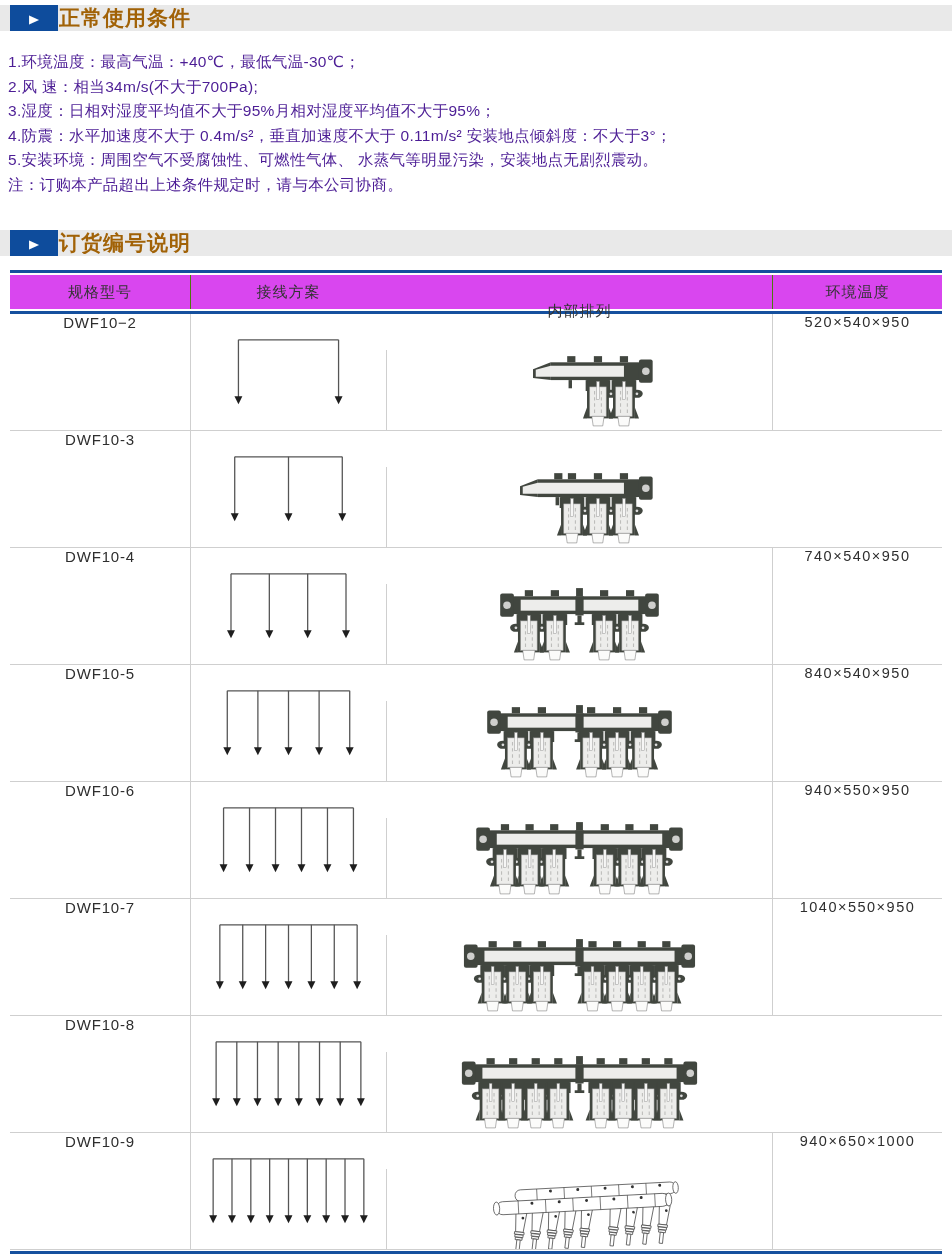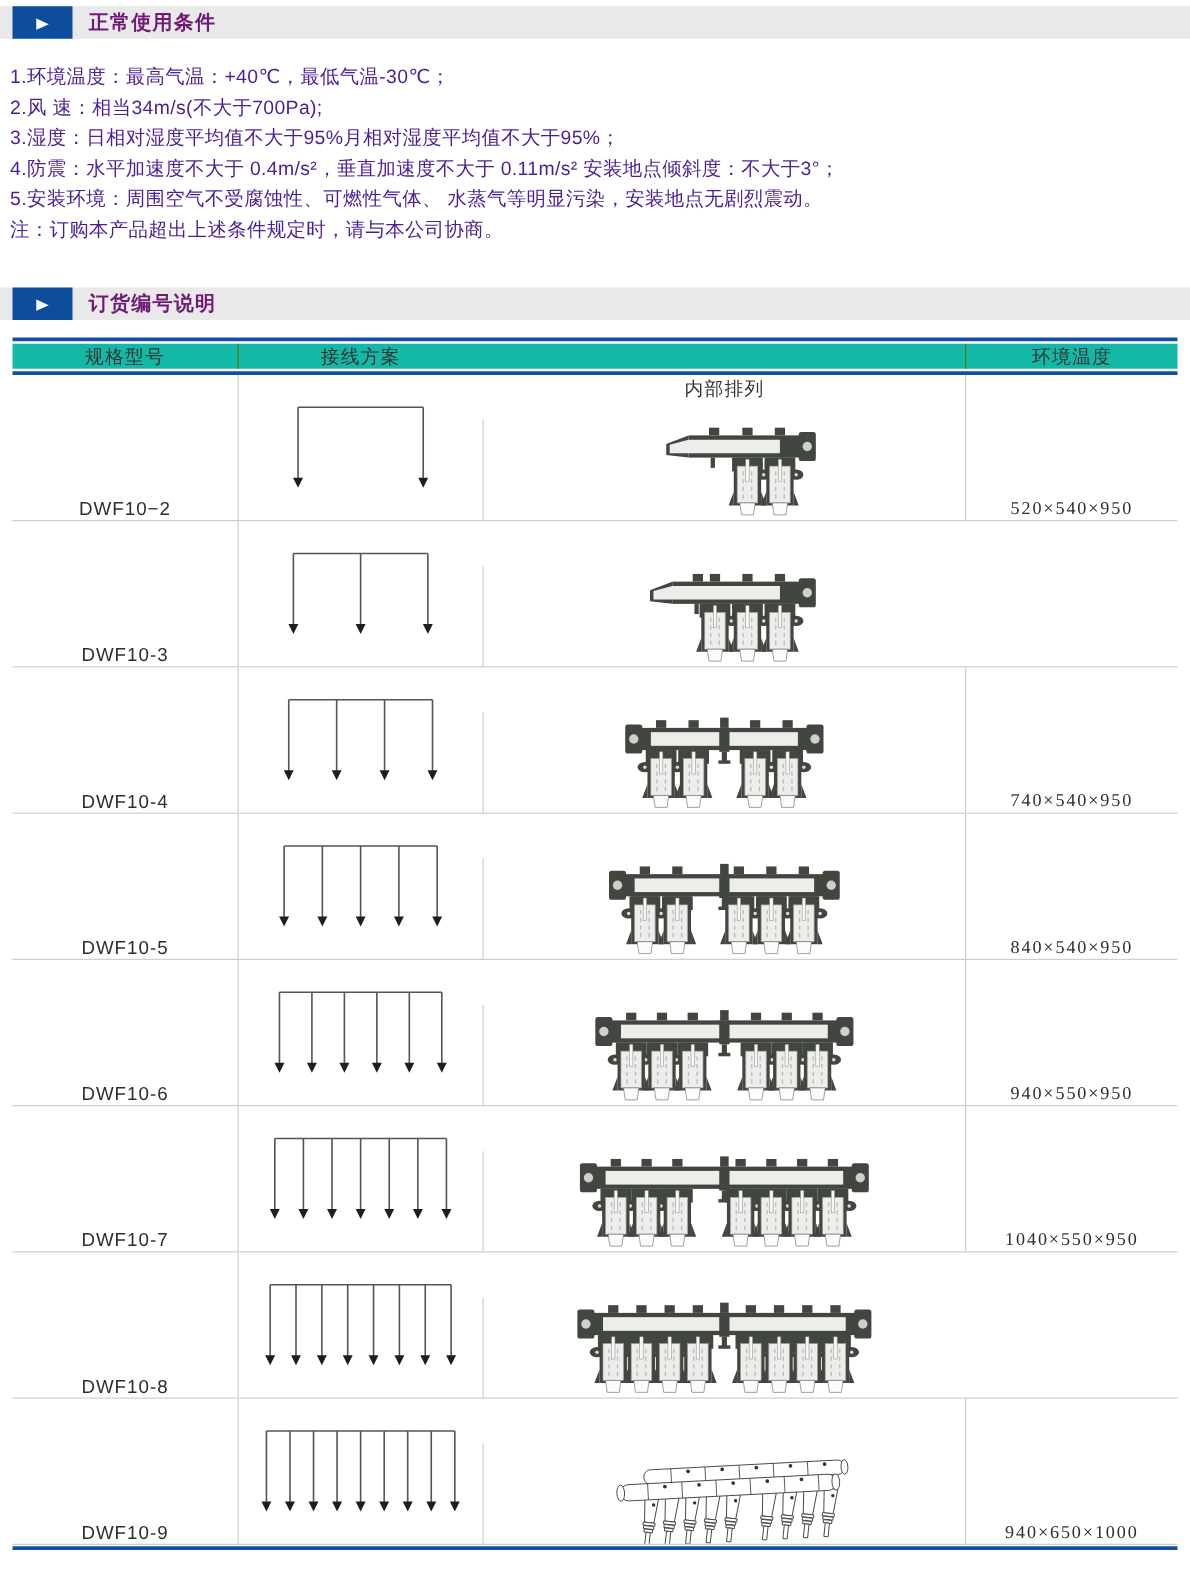--- a/index.html
+++ b/index.html
@@ -13,52 +13,52 @@
   .section-bar {
     display:flex; align-items:stretch;
     background:#e9e9e9; height:26px; width:952px;
   }
   .marker {
     width:48px; background:#0e4c9c; margin-left:10px;
     display:flex; align-items:center; justify-content:center;
   }
   .tri { color:#fff; font-size:13px; line-height:1; transform:scaleY(0.9); }
   .section-title {
-    color:#701a75; font-size:16px; font-weight:bold;
-    padding-left:13px; display:flex; align-items:center; letter-spacing:1px;
+    color:#a16207; font-size:21px; font-weight:bold;
+    padding-left:1px; display:flex; align-items:center; letter-spacing:1px;
   }
   .bar-usage { margin-top:5px; }
   .bar-ordering { margin-top:33px; }
 
   
   .conditions { margin:19px 8px 0 8px; }
   .cond-line {
     font-size:15.5px; line-height:24.5px; color:#4c1d95; letter-spacing:0.3px;
     white-space:nowrap;
   }
 
   
   .spec-table { margin:14px 10px 0 10px; width:932px; }
   .blue-line { height:3px; background:#15509e; }
-  .thead { display:flex; background:#14b8a6; height:20px; margin:2px 0; }
+  .thead { display:flex; background:#d946ef; height:34px; margin:2px 0; }
   .th {
     display:flex; align-items:center; justify-content:center;
     font-size:15px; color:#333; letter-spacing:1px;
   }
   .thead .th + .th { border-left:1px solid #4d7c0f; }
   .trow { display:flex; height:117px; border-bottom:1px solid #cfcfcf; }
   .trow:last-of-type { border-bottom:none; }
-  .td { display:flex; align-items:flex-end; justify-content:center; }
+  .td { display:flex; align-items:flex-start; justify-content:center; }
   .td + .td { border-left:1px solid #cfcfcf; }
   .col-model { width:180px; }
   .col-wiring { width:196px; }
   .col-ill { width:386px;margin-top:36px; }
   .col-dim { width:170px; }
   .model-label { font-size:15px; color:#2e2e2e; letter-spacing:0.8px; }
-  .dim-label { font-size:14.5px; color:#2e2e2e; letter-spacing:1.5px;font-family:Liberation Serif, serif; }
+  .dim-label { font-size:14.5px; color:#2e2e2e; letter-spacing:1.5px; }
   .wiring, .ill { width:100%; height:100%; }
   .bottom-gap { height:1px; }
 </style>
 </head>
 <body>
 
 <div class="section-bar bar-usage">
   <div class="marker">
     <span class="tri">▶</span>
   </div>

